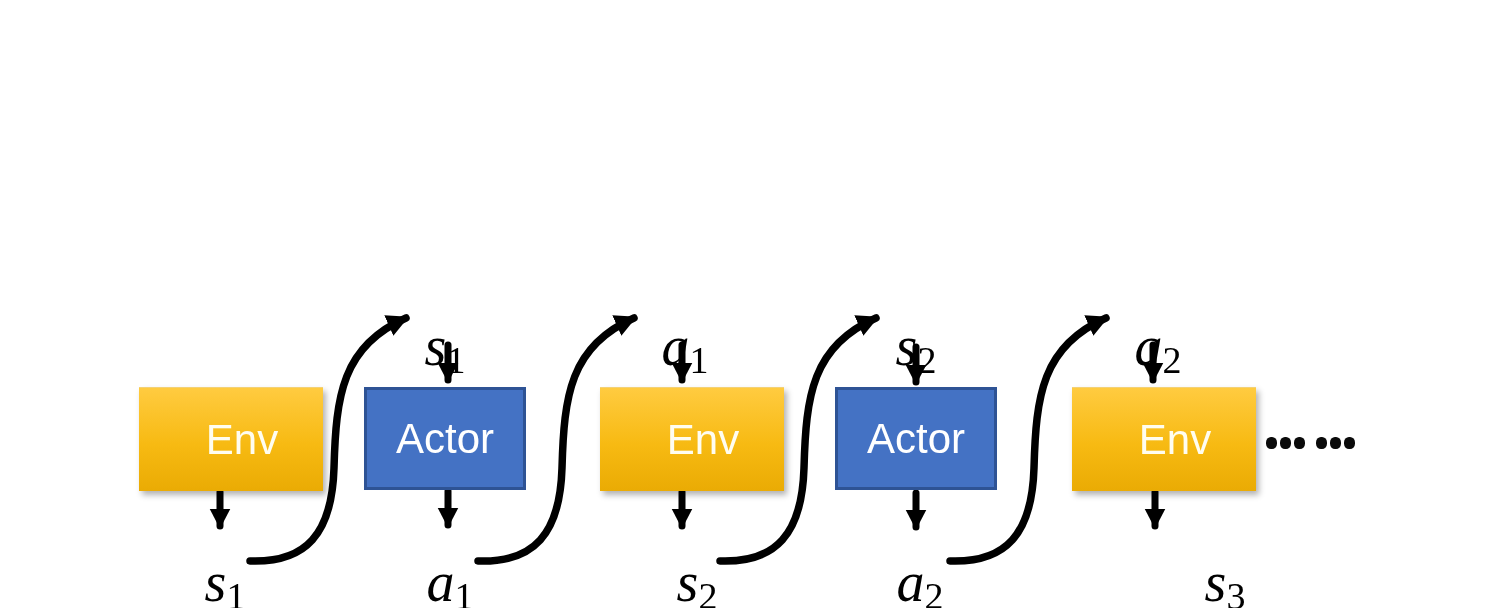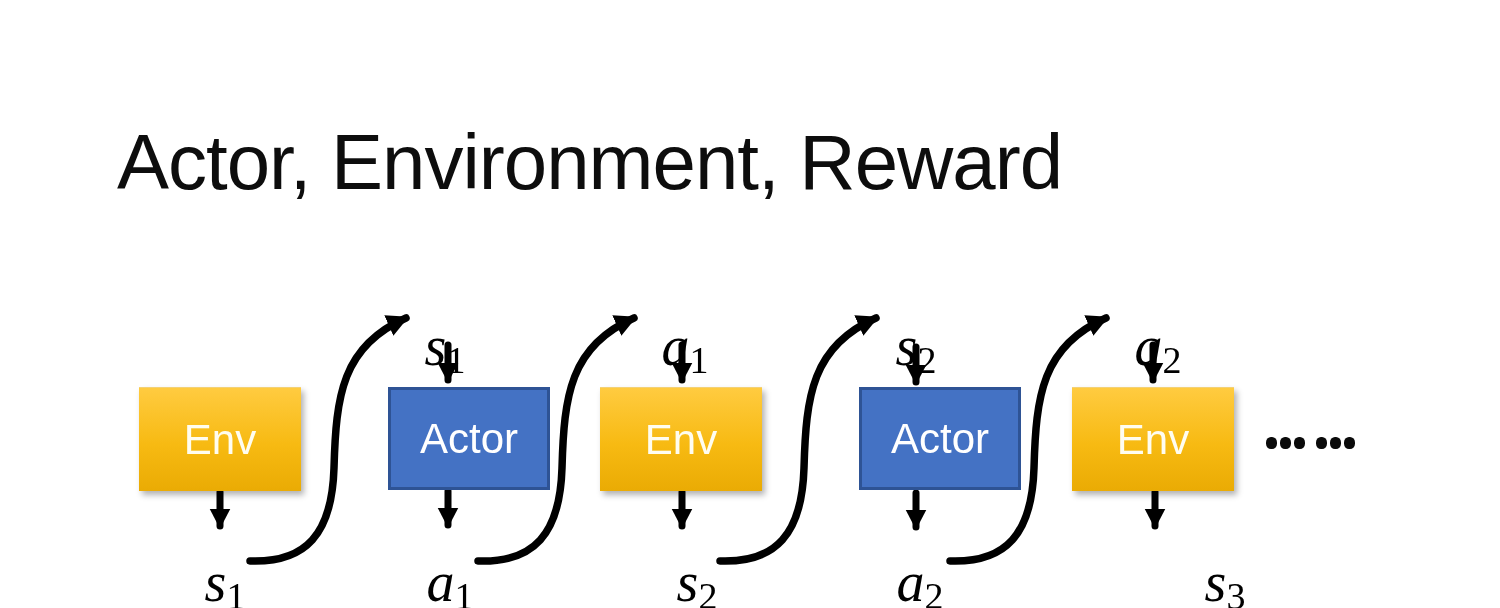--- a/index.html
+++ b/index.html
@@ -29,27 +29,27 @@
     top:387px;
     display:flex;align-items:center;justify-content:center;
     font-size:42px;
     line-height:1;
   }
   .box.env{
     background:linear-gradient(180deg,var(--env-top) 0%,#f7ba12 55%,var(--env-bottom) 100%);
     color:#fffdf0;
     box-shadow:3px 4px 6px rgba(0,0,0,0.30);
     border-top:1px solid rgba(255,255,255,0.45);
+    padding-left:22px;
   }
   .box.actor{
     background:var(--actor-fill);
     border:3px solid var(--actor-border);
     color:#ffffff;
     box-sizing:border-box;
-    margin-left:24px;
   }
   .mlabel{
     position:absolute;
     transform:translateX(-50%);
     font-family:"Liberation Serif",serif;
     font-style:italic;
     font-size:56px;
     line-height:1;
     color:#000;
     white-space:nowrap;
@@ -73,21 +73,20 @@
     background:#0a0a0a;
     margin-right:3px;
   }
   .dots .dot.gap{margin-left:8px;}
 </style>
 </head>
 <body>
 
 <div class="slide">
 
-  <div class="title">Actor, Environment, Reward</div>
 
   <svg class="arrows" viewBox="0 0 1500 608" aria-hidden="true">
     <defs>
       <marker id="ah" markerUnits="strokeWidth" markerWidth="3.4" markerHeight="3.2" refX="2.5" refY="1.5" orient="auto">
         <path d="M0,0 L2.9,1.5 L0,3 Z" fill="#000"></path>
       </marker>
     </defs>
     <g stroke="#000" stroke-width="7" fill="none" stroke-linecap="round">
 
       <path d="M448,345 V380" marker-end="url(#ah)"></path>

